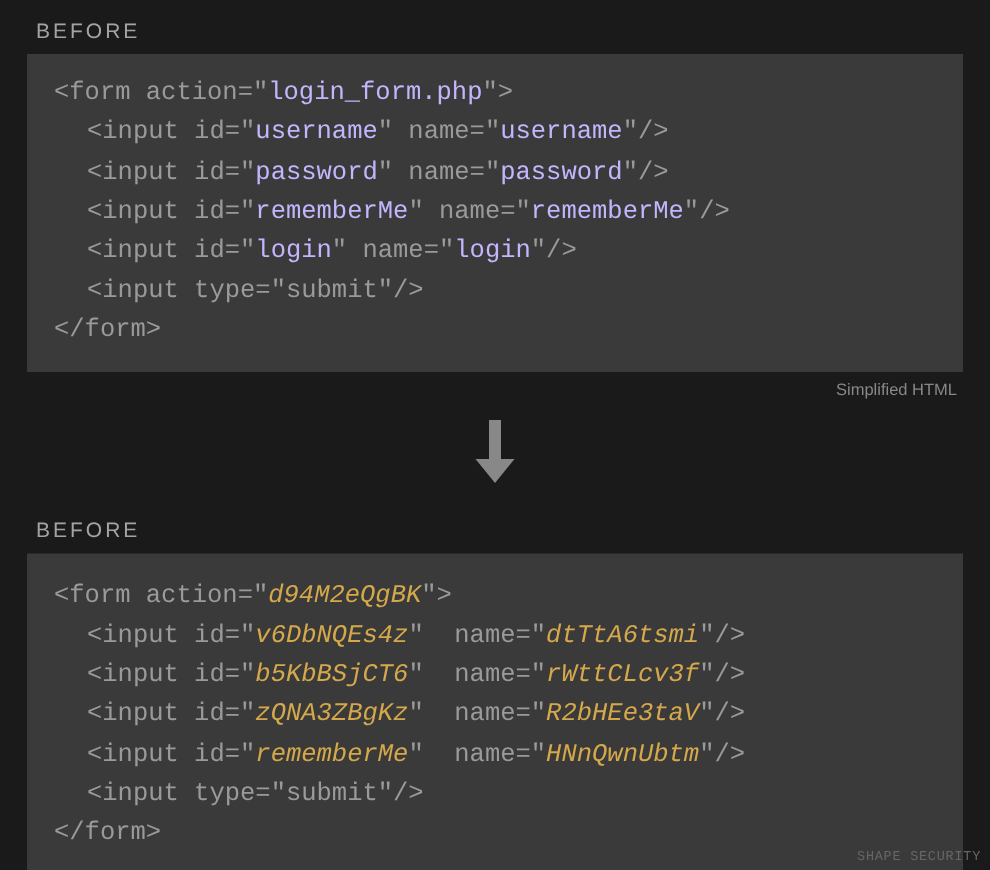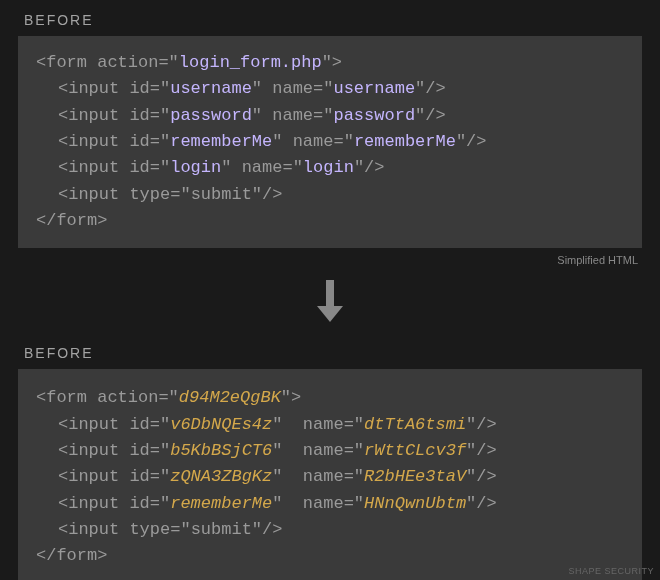--- a/index.html
+++ b/index.html
@@ -69,21 +69,21 @@
     width: 0;
     height: 0;
     border-left: 13px solid transparent;
     border-right: 13px solid transparent;
     border-top: 16px solid #888;
   }
   .credit {
     position: absolute;
     bottom: 4px;
     right: 6px;
-    font-family: Liberation Sans, sans-serif;
+    font-family: Liberation Mono, monospace;
     font-size: 9px;
     color: #666;
     letter-spacing: 0.5px;
   }
 </style>
 </head>
 <body>
 
 <div class="section-label">BEFORE</div>
 

